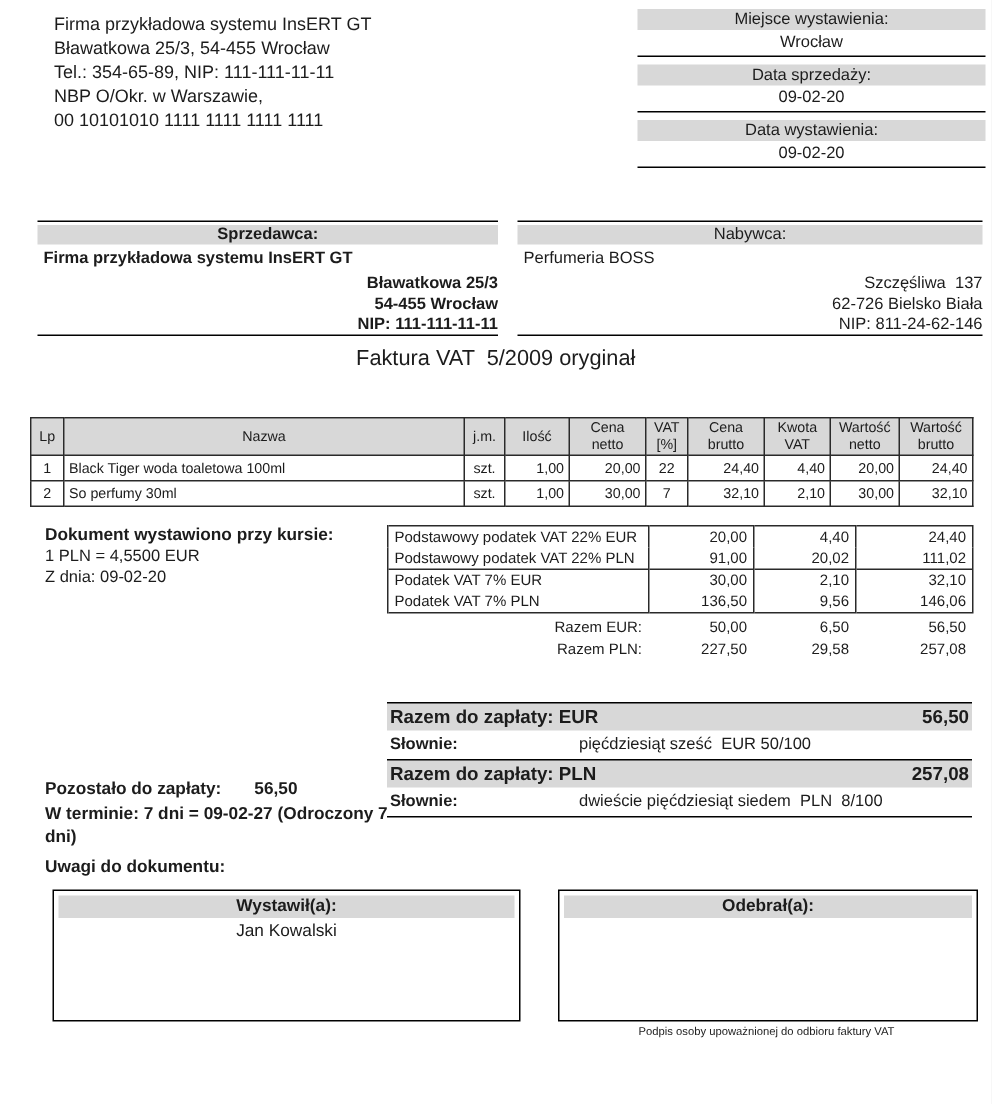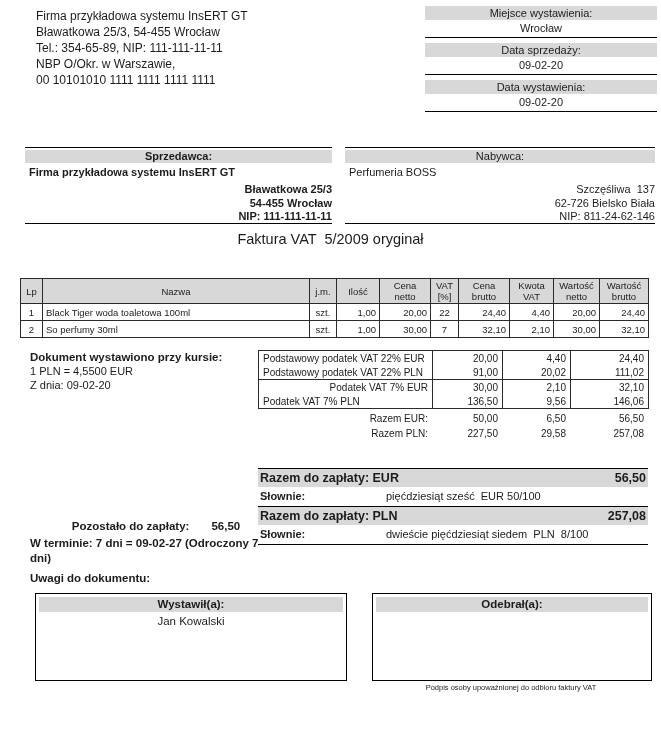--- a/index.html
+++ b/index.html
@@ -39,35 +39,35 @@
 
   
   .exchange { position:absolute; left:30px; top:350px; width:230px; font-size:11px; line-height:14px; }
   .exchange .hd { font-weight:bold; font-size:11.5px; }
 
   
   .vat-wrap { position:absolute; left:258px; top:350px; width:390px; font-size:10px; }
   .vat { width:390px; border:1px solid #2a2a2a; table-layout:fixed; }
   .vat th { background:#d8d8d8; border:1px solid #2a2a2a; font-weight:normal; text-align:center; height:15px; padding:0 3px; }
   .vat td { border-left:1px solid #2a2a2a; border-right:1px solid #2a2a2a; padding:0 4px; height:14px; }
-  .vat tr.sep td { border-top:1px solid #2a2a2a;text-align:right; }
+  .vat tr.sep td { border-top:1px solid #2a2a2a; }
   .vat-tot { width:390px; margin-top:2px; table-layout:fixed; }
   .vat-tot td { padding:0 4px; height:15px; }
 
   
   .due { position:absolute; left:258px; top:468px; width:390px; }
   .due-bar { border-top:1px solid #000; background:#d8d8d8; display:flex; justify-content:space-between; font-weight:bold; font-size:12.5px; height:18px; line-height:18px; padding:0 2px; }
   .due-words { display:flex; font-size:11px; padding:3px 2px 4px 2px; }
   .due-words .lbl { font-weight:bold; width:68px; }
   .due-words .val { margin-left:58px; }
   .due-end { border-top:1px solid #000; }
 
   
   .payleft { position:absolute; left:30px; top:519px; width:252px; font-weight:bold; font-size:11.5px; line-height:15px; }
-  .payleft .row1 { display:flex; margin-bottom:2px;justify-content:center; }
+  .payleft .row1 { display:flex; margin-bottom:2px; }
   .payleft .row1 .v { margin-left:22px; }
   .notes { position:absolute; left:30px; top:572px; font-weight:bold; font-size:11.5px; }
 
   
   .sign-box { position:absolute; top:593px; height:86px; border:1px solid #000; font-size:11.5px; }
   .sign-issuer { left:35px; width:310px; }
   .sign-receiver { left:372px; width:278px; }
   .sign-head { background:#d8d8d8; margin:3px 3px 0 3px; height:15px; line-height:15px; font-weight:bold; text-align:center; }
   .sign-name { text-align:center; margin-top:3px; }
   .sign-cap { position:absolute; top:683px; font-size:7.5px; text-align:center; color:#222; }

